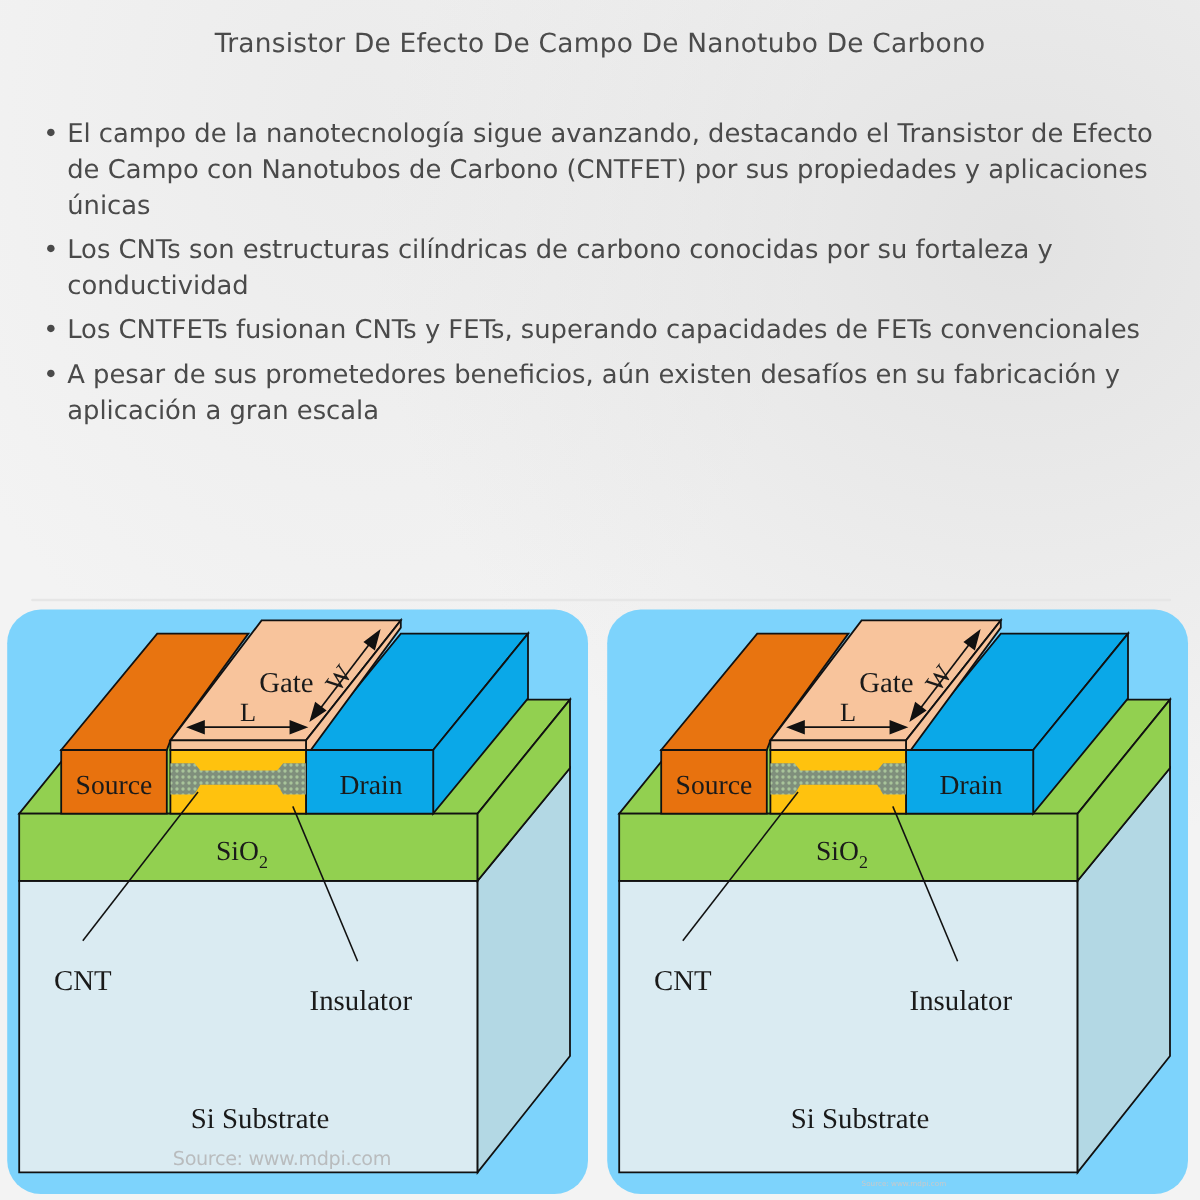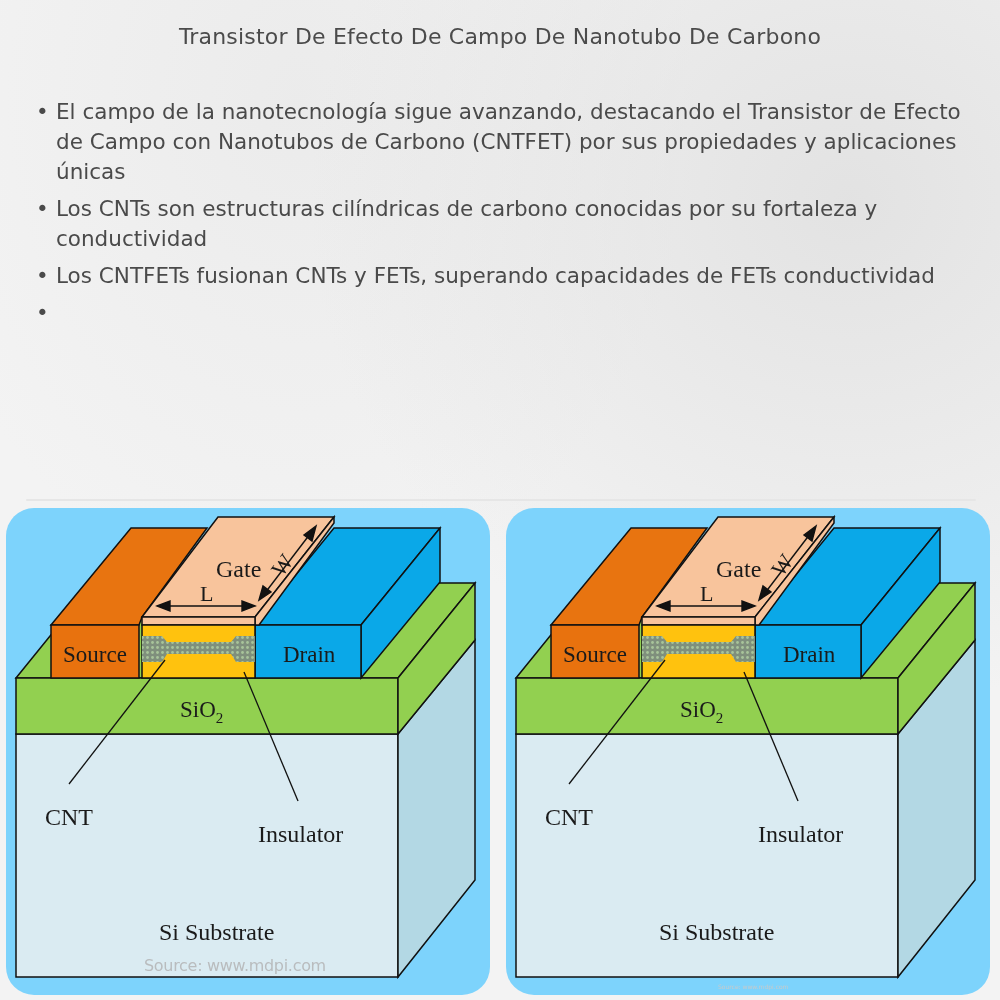--- a/index.html
+++ b/index.html
@@ -45,22 +45,22 @@
   }
 </style>
 </head>
 <body>
 
 <div class="title">Transistor De Efecto De Campo De Nanotubo De Carbono</div>
 
 <ul class="bullets">
   <li><span class="dot">•</span><span>El campo de la nanotecnología sigue avanzando, destacando el Transistor de Efecto de Campo con Nanotubos de Carbono (CNTFET) por sus propiedades y aplicaciones únicas</span></li>
   <li><span class="dot">•</span><span>Los CNTs son estructuras cilíndricas de carbono conocidas por su fortaleza y conductividad</span></li>
-  <li><span class="dot">•</span><span>Los CNTFETs fusionan CNTs y FETs, superando capacidades de FETs conductividad</span></li>
-  <li><span class="dot">•</span></li>
+  <li><span class="dot">•</span><span>Los CNTFETs fusionan CNTs y FETs, superando capacidades de FETs convencionales</span></li>
+  <li><span class="dot">•</span><span>A pesar de sus prometedores beneficios, aún existen desafíos en su fabricación y aplicación a gran escala</span></li>
 </ul>
 
 <div class="divider"></div>
 
 <div class="card left">
   <svg width="500" height="510" viewBox="0 0 500 510">
     <defs>
       <pattern id="cntpatL" width="5" height="5" patternUnits="userSpaceOnUse">
         <rect width="5" height="5" fill="#7f8f7c"></rect>
         <circle cx="2.5" cy="2.5" r="1.4" fill="#a8c49a"></circle>

